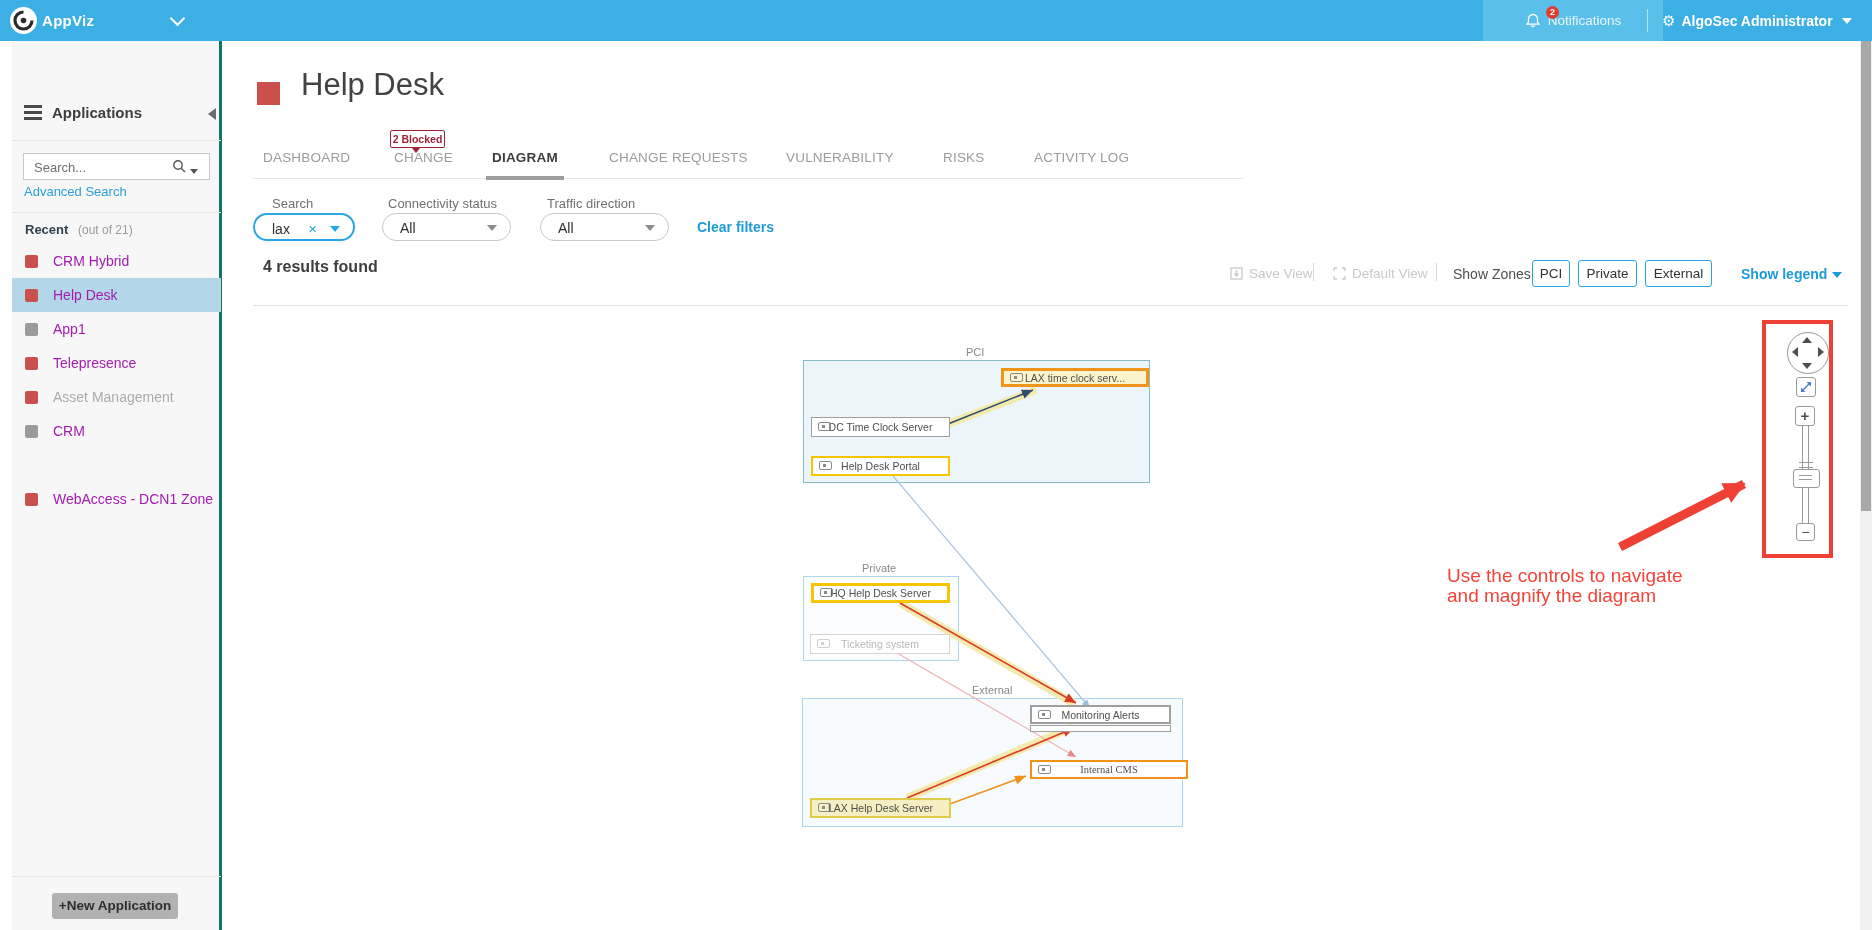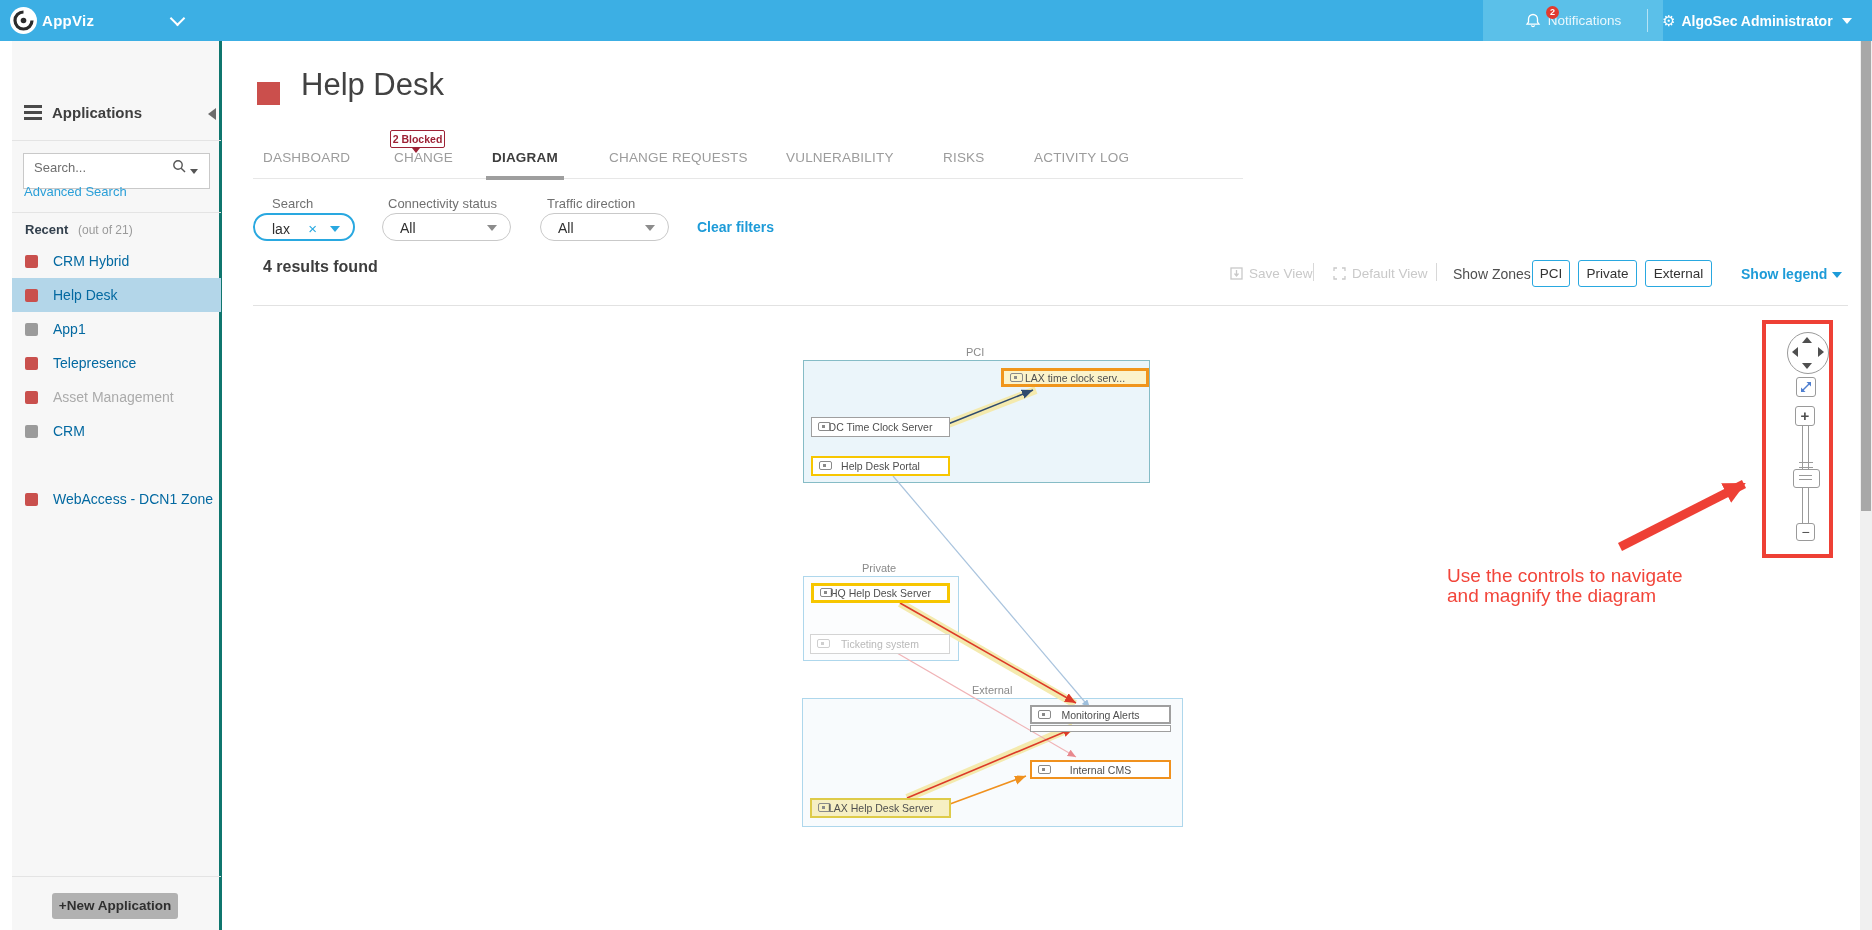--- a/index.html
+++ b/index.html
@@ -20,33 +20,33 @@
   .user-name{color:#fff;font-size:14px;font-weight:bold;}
   .user-caret{width:0;height:0;border-left:5px solid transparent;border-right:5px solid transparent;border-top:6px solid #fff;margin-left:3px;}
 
   
   .sidebar{left:12px;top:41px;width:210px;height:889px;background:#f7f7f7;border-right:3px solid #0f766e;box-sizing:border-box;}
   .burger span{display:block;width:18px;height:3px;background:#4a4a4a;margin-bottom:3px;}
   .burger{left:12px;top:64px;}
   .apps-title{left:40px;top:63px;font-size:15px;font-weight:bold;color:#3f3f3f;}
   .collapse-tri{left:196px;top:67px;width:0;height:0;border-top:6px solid transparent;border-bottom:6px solid transparent;border-right:8px solid #6b6b6b;}
   .sb-div{left:0;width:209px;height:1px;background:#e4e4e4;}
-  .search-box{left:11px;top:112px;width:187px;height:36px;background:#fff;border:1px solid #c9c9c9;box-sizing:border-box;}
+  .search-box{left:11px;top:112px;width:187px;height:27px;background:#fff;border:1px solid #c9c9c9;box-sizing:border-box;}
   .search-ph{position:absolute;left:10px;top:6px;font-size:13px;color:#6f6f6f;}
   .search-ico{position:absolute;right:22px;top:5px;}
   .search-ico-caret{position:absolute;right:11px;top:15px;width:0;height:0;border-left:4px solid transparent;border-right:4px solid transparent;border-top:5px solid #555;}
   .adv-search{left:12px;top:143px;font-size:13px;color:#2a9fd8;}
   .recent-row{left:13px;top:181px;font-size:13px;}
   .recent-b{font-weight:bold;color:#33404d;}
   .recent-c{color:#9a9a9a;font-size:12px;margin-left:6px;}
   .app-item{left:0;width:209px;height:34px;display:flex;align-items:center;padding-left:13px;box-sizing:border-box;cursor:pointer;}
   .app-item.selected{background:#b3d6e9;}
   .sq{width:13px;height:13px;border-radius:2px;margin-right:15px;flex:none;}
   .sq.red{background:#c9504d;} .sq.gray{background:#9b9b9b;}
-  .app-label{font-size:14px;color:#0369a1;}
+  .app-label{font-size:14px;color:#a21caf;}
   .app-item.muted .app-label{color:#ababab;}
   .newapp-btn{left:40px;top:852px;width:126px;height:26px;background:#b1b1b1;border-radius:3px;text-align:center;line-height:26px;font-size:13.5px;font-weight:bold;color:#2f2f2f;cursor:pointer;}
 
   
   .title-sq{left:257px;top:82px;width:23px;height:23px;background:#cb4f4c;}
   .page-title{left:301px;top:67px;font-size:31px;color:#424242;}
   .tab{top:150px;font-size:13.5px;letter-spacing:.2px;color:#9c9c9c;cursor:pointer;white-space:nowrap;}
   .tab.active{color:#3d3d3d;font-weight:bold;}
   .blocked-badge{left:390px;top:130px;width:53px;height:16px;background:#fff;border:1px solid #9d2235;border-radius:2px;text-align:center;line-height:16px;font-size:10.5px;font-weight:bold;color:#9d2235;}
   .blocked-tri{left:412px;top:148px;width:0;height:0;border-left:4px solid transparent;border-right:4px solid transparent;border-top:5px solid #9d2235;}
@@ -87,21 +87,21 @@
   .nicon::after{content:"";position:absolute;left:3px;top:2px;width:3px;height:3px;background:#8a8a8a;}
   .node.muted .nlabel{color:#b9b9b9;}
   .node.muted .nicon{border-color:#cfcfcf;} .node.muted .nicon::after{background:#cfcfcf;}
   .n-laxtc{left:1001px;top:368px;width:148px;height:19px;border:3px solid #f0951c;background:#fbf3cb;}
   .n-dctc{left:811px;top:417px;width:139px;height:20px;border:1px solid #9f9f9f;}
   .n-hdp{left:811px;top:456px;width:139px;height:20px;border:2px solid #f7c600;}
   .n-hq{left:811px;top:583px;width:139px;height:20px;border:3px solid #f7c600;}
   .n-tick{left:810px;top:634px;width:140px;height:20px;border:1px solid #d4d4d4;}
   .n-mon{left:1030px;top:705px;width:141px;height:19px;border:2px solid #9f9f9f;justify-content:center;}
   .n-mon-sub{left:1030px;top:725px;width:141px;height:7px;border:1px solid #9f9f9f;background:#fff;box-sizing:border-box;z-index:2;}
-  .n-cms{left:1030px;top:760px;width:141px;height:19px;border:2px solid #f0911e;}
+  .n-cms{left:1030px;top:760px;width:158px;height:19px;border:2px solid #f0911e;font-family:Liberation Serif, serif;}
   .n-laxhd{left:810px;top:798px;width:141px;height:20px;border:2px solid #decb49;background:#f6efc3;}
 
   
   .red-rect{left:1762px;top:320px;width:71px;height:238px;border:4px solid #ee4035;box-sizing:border-box;z-index:4;background:transparent;}
   .pan-circle{left:1787px;top:332px;width:40px;height:40px;border:1px solid #9a9a9a;border-radius:50%;background:#fff;z-index:5;cursor:pointer;}
   .tri{position:absolute;width:0;height:0;}
   .tri.up{left:14px;top:4px;border-left:5px solid transparent;border-right:5px solid transparent;border-bottom:6px solid #4f4f4f;}
   .tri.down{left:14px;bottom:4px;border-left:5px solid transparent;border-right:5px solid transparent;border-top:6px solid #4f4f4f;}
   .tri.left{left:4px;top:14px;border-top:5px solid transparent;border-bottom:5px solid transparent;border-right:6px solid #4f4f4f;}
   .tri.right{right:4px;top:14px;border-top:5px solid transparent;border-bottom:5px solid transparent;border-left:6px solid #4f4f4f;}

